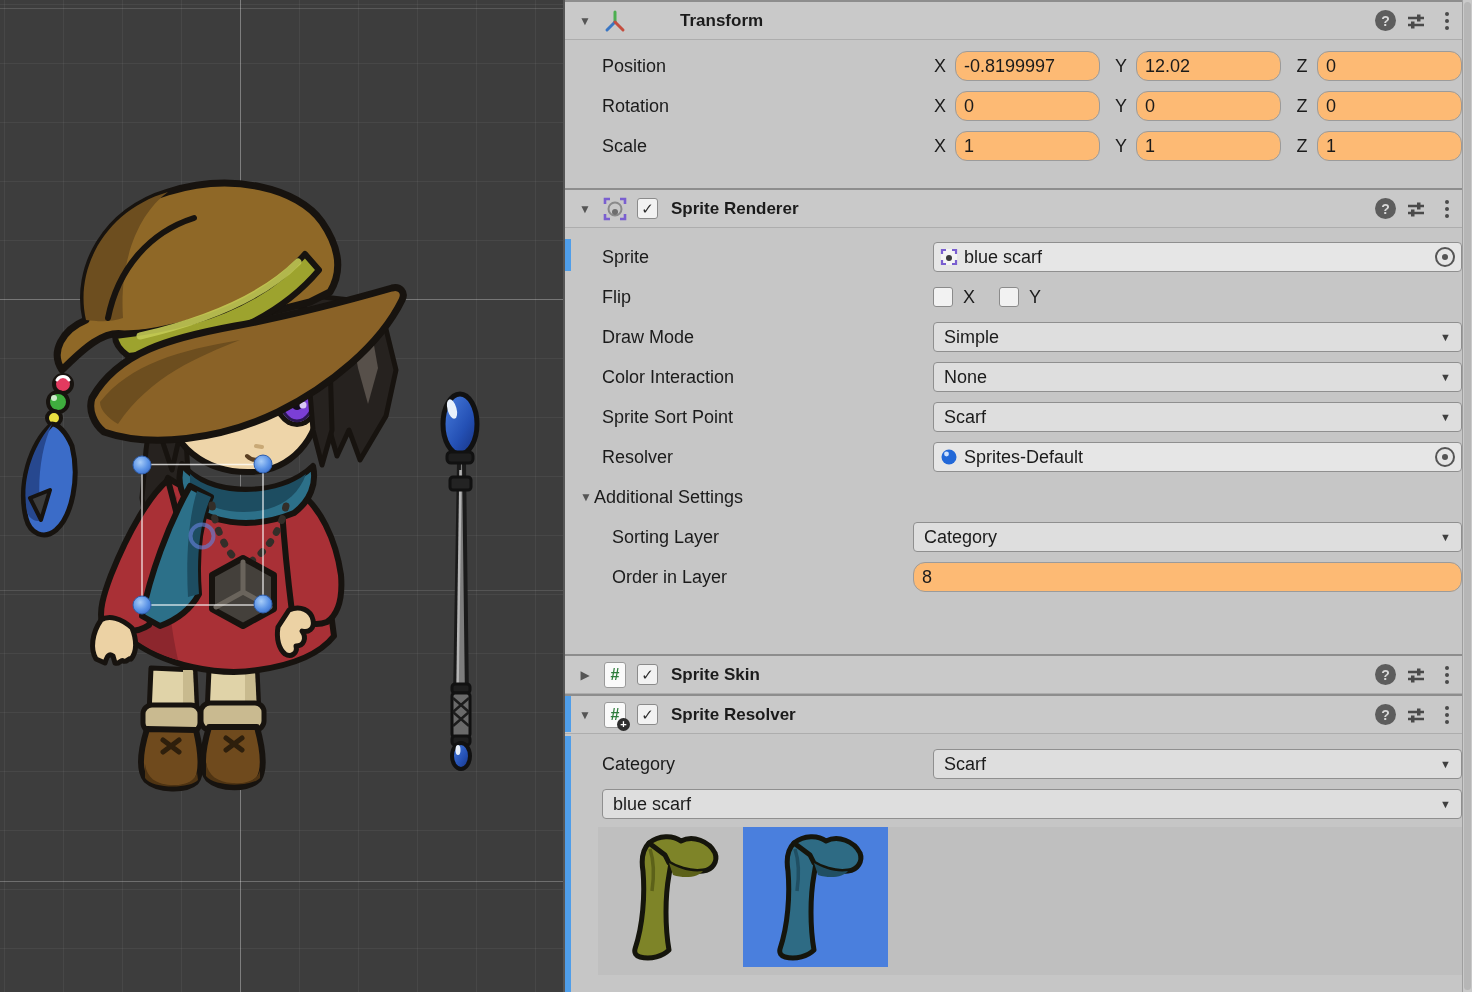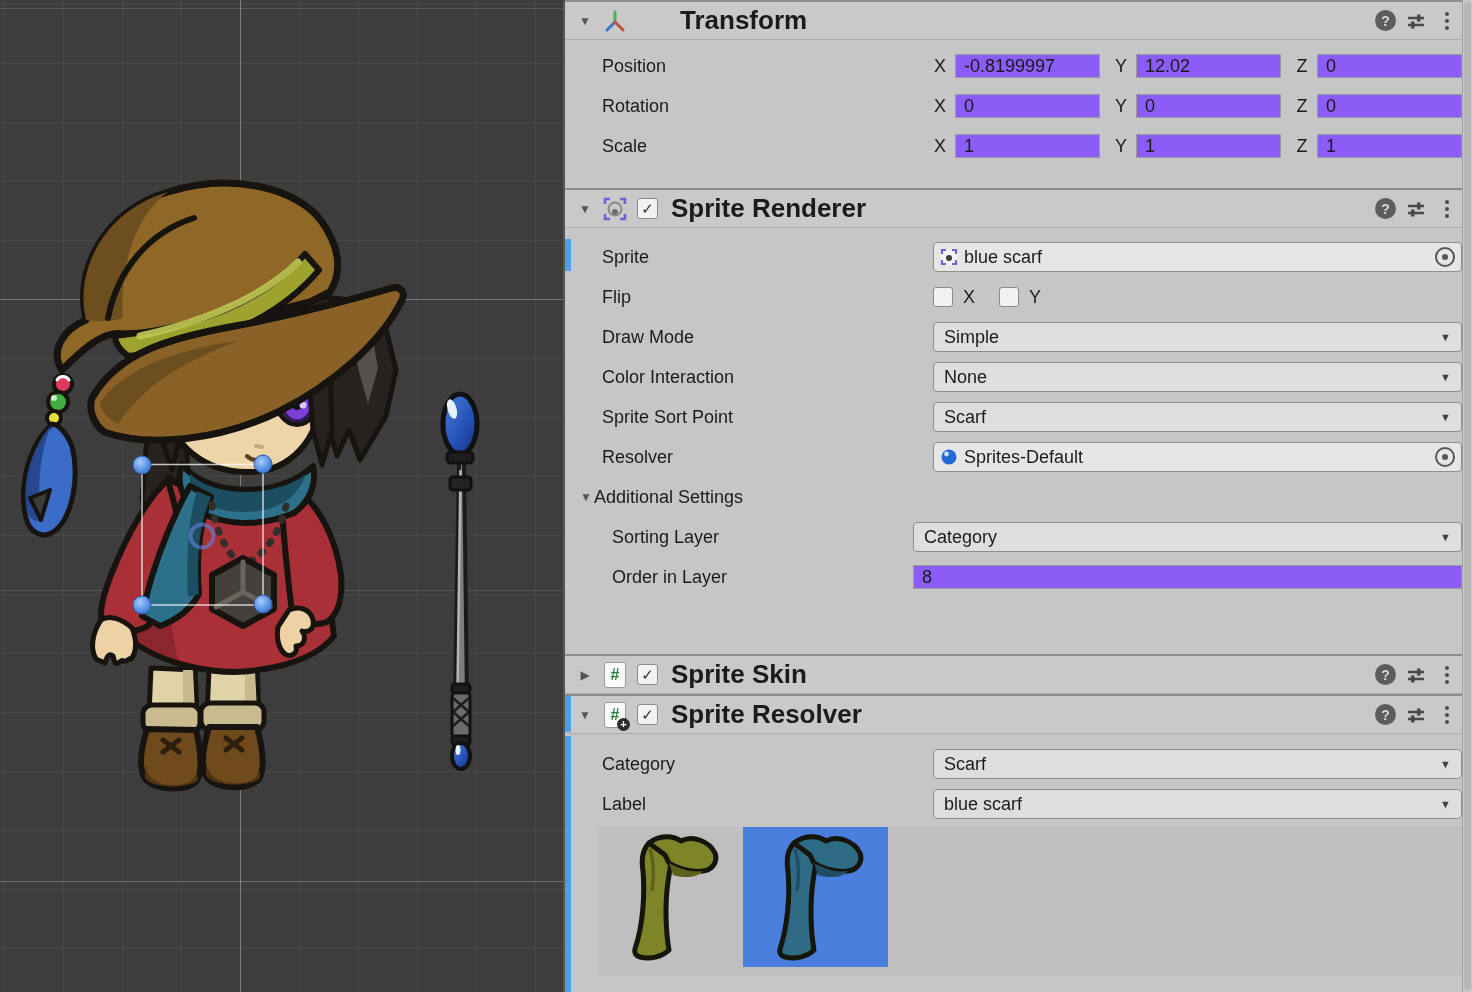--- a/index.html
+++ b/index.html
@@ -27,21 +27,21 @@
   .inspector {
     position:absolute; left:565px; top:0; width:907px; height:992px;
     background:#c6c6c6; color:#1b1b1b; font-size:18px;
   }
   .component { border-top:2px solid #8d8d8d; }
   .comp-header {
     height:38px; display:flex; align-items:center; gap:9px;
     padding:0 14px 0 12px; background:#c9c9c9; border-bottom:1px solid #adadad;
   }
   .foldout { width:16px; font-size:12px; color:#555; flex:none; text-align:center; cursor:default; }
-  .comp-title { font-weight:bold; font-size:26px; margin-left:4px; }
+  .comp-title { font-weight:bold; font-size:17px; margin-left:4px; }
   .hdr-spacer { flex:1; }
   .hdr-gap { width:30px; flex:none; }
   .help-btn { width:21px; height:21px; border-radius:50%; background:#5d5d5d; color:#d9d9d9;
     font-size:14px; font-weight:bold; display:flex; align-items:center; justify-content:center; flex:none; }
   .preset-btn, .kebab-btn { flex:none; display:flex; align-items:center; justify-content:center; width:22px; height:22px; }
   .kebab-btn .dots { display:flex; flex-direction:column; gap:3px; }
   .kebab-btn .dots i { width:4px; height:4px; border-radius:50%; background:#4a4a4a; }
   .checkbox { width:21px; height:21px; background:#f2f2f2; border:1px solid #8b8b8b; border-radius:3px;
     display:flex; align-items:center; justify-content:center; font-size:15px; color:#2e2e2e; flex:none; }
   .checkbox.small { width:20px; height:20px; }
@@ -59,21 +59,21 @@
   .row.indent .row-label { width:301px; }
   .row-value { flex:1; display:flex; align-items:center; min-width:0; }
 
   .t-body { height:148px; padding-top:6px; }
   .sr-body { height:426px; padding-top:9px; }
   .res-body { height:258px; padding-top:10px; position:relative; }
 
   .vec { flex:1; display:flex; gap:14px; }
   .vgroup { flex:1; display:flex; align-items:center; gap:8px; }
   .axis { width:14px; text-align:center; flex:none; }
-  .tfield { flex:1; height:24px; background:#8b5cf6; border:1px solid #9b9b9b; border-radius:0;
+  .tfield { flex:1; height:30px; background:#fdba74; border:1px solid #9b9b9b; border-radius:12px;
     display:flex; align-items:center; padding:0 8px; min-width:0; white-space:nowrap; overflow:hidden; }
 
   .dropdown { flex:1; height:30px; background:#dedede; border:1px solid #8f8f8f; border-radius:4px;
     display:flex; align-items:center; padding:0 30px 0 10px; position:relative; }
   .dropdown .caret { position:absolute; right:10px; font-size:11px; color:#3f3f3f; }
 
   .objfield { flex:1; height:30px; background:#e6e6e6; border:1px solid #8f8f8f; border-radius:4px;
     display:flex; align-items:center; gap:6px; padding:0 6px; }
   .objfield .grow { flex:1; }
   .picker { width:20px; height:20px; border:2px solid #555; border-radius:50%; position:relative; flex:none; }
@@ -515,21 +515,20 @@
         <div class="row">
           <span class="row-label">Category</span>
           <div class="row-value">
             <div class="dropdown">
               <span>Scarf</span>
               <span class="caret">▼</span>
             </div>
           </div>
         </div>
         <div class="row">
-          <span class="row-label">Label</span>
           <div class="row-value">
             <div class="dropdown">
               <span>blue scarf</span>
               <span class="caret">▼</span>
             </div>
           </div>
         </div>
         <div class="thumb-strip">
           <div class="thumb-cell">
             <svg width="104" height="128" viewBox="0 0 104 128">

